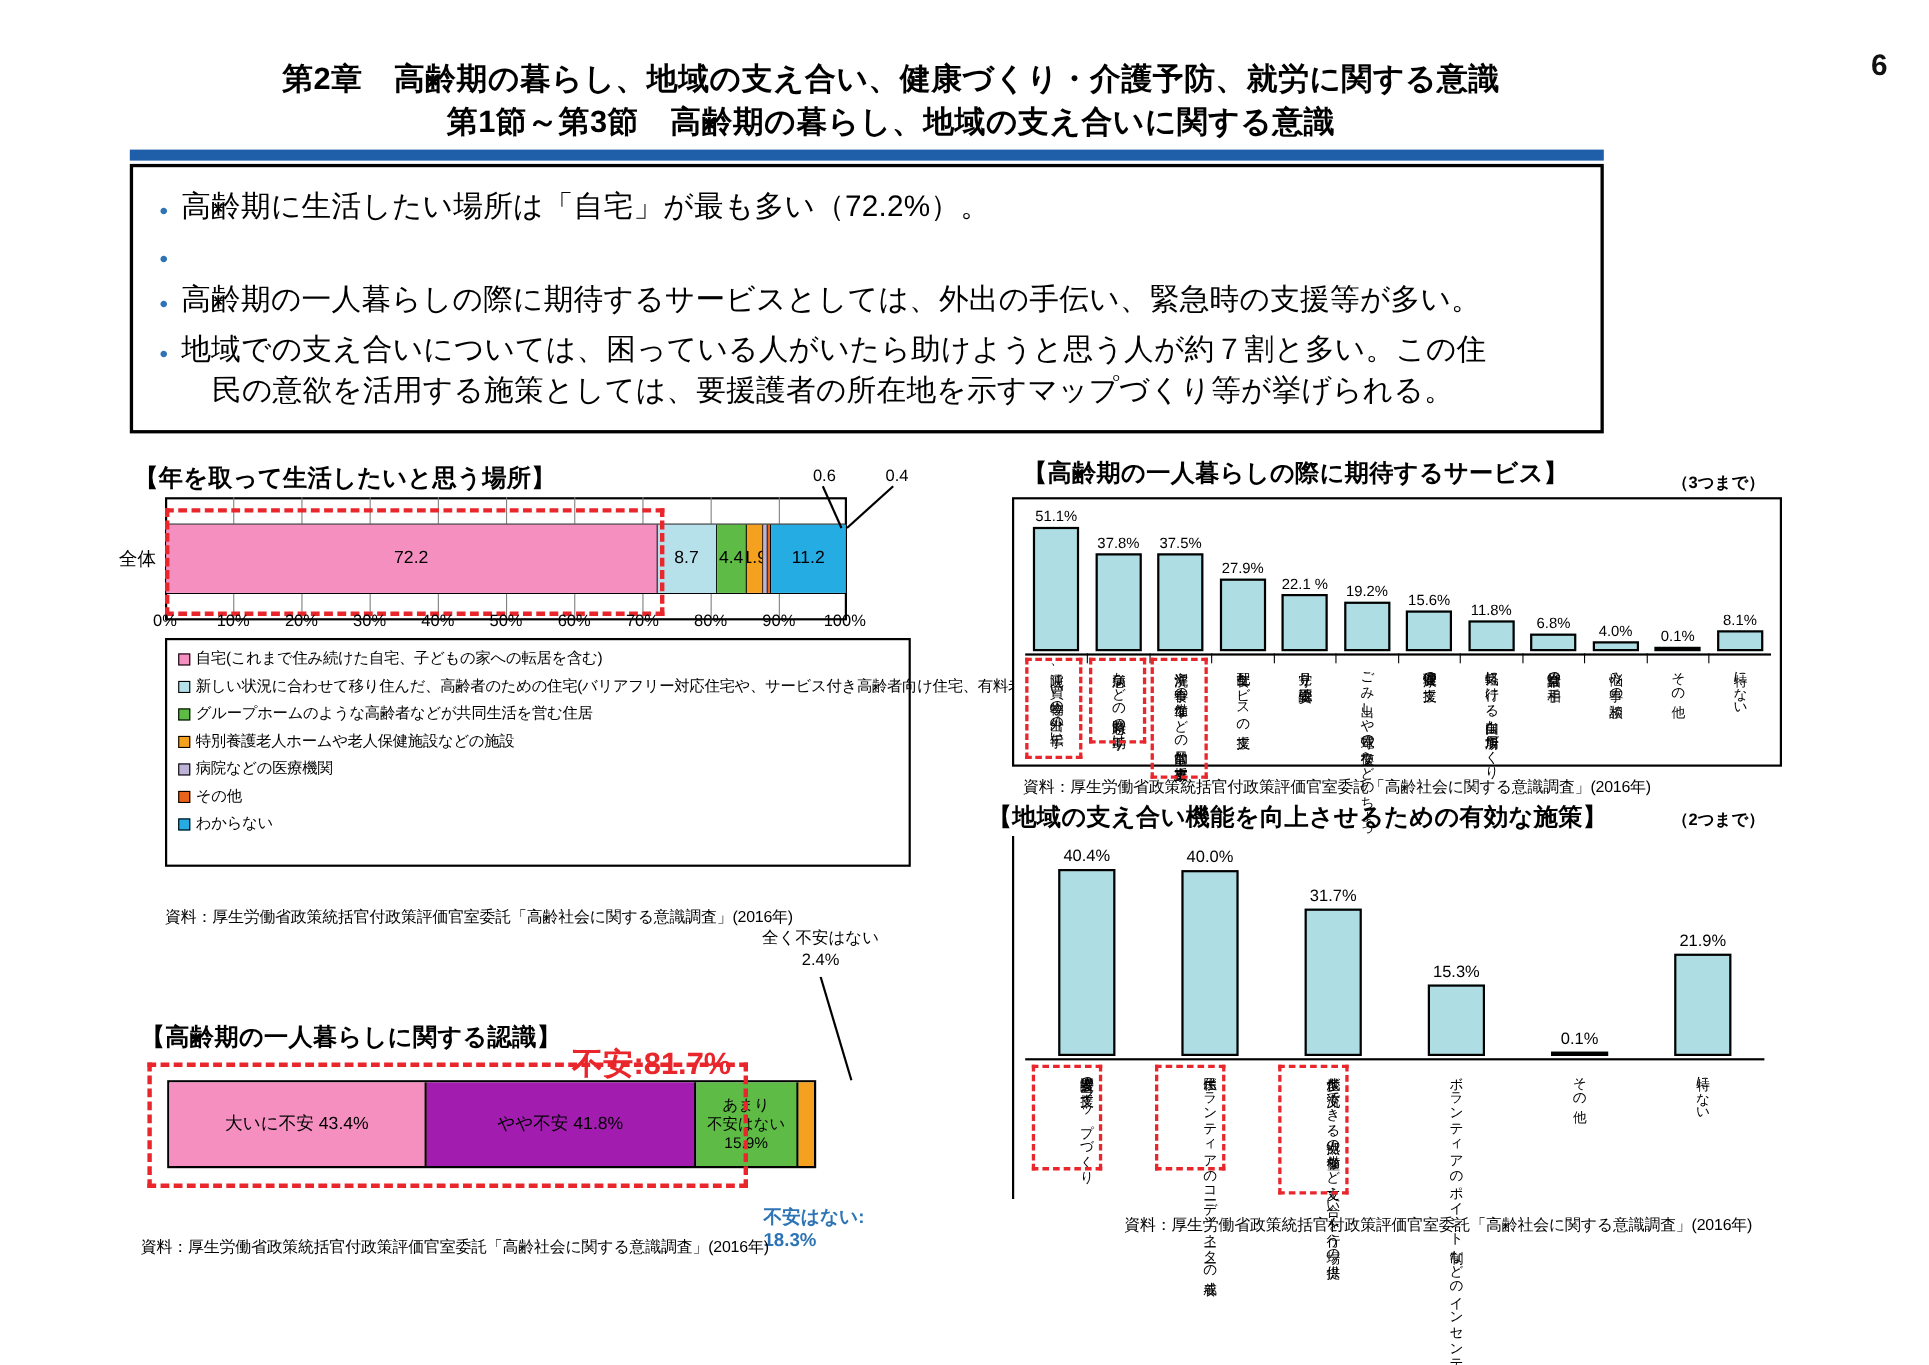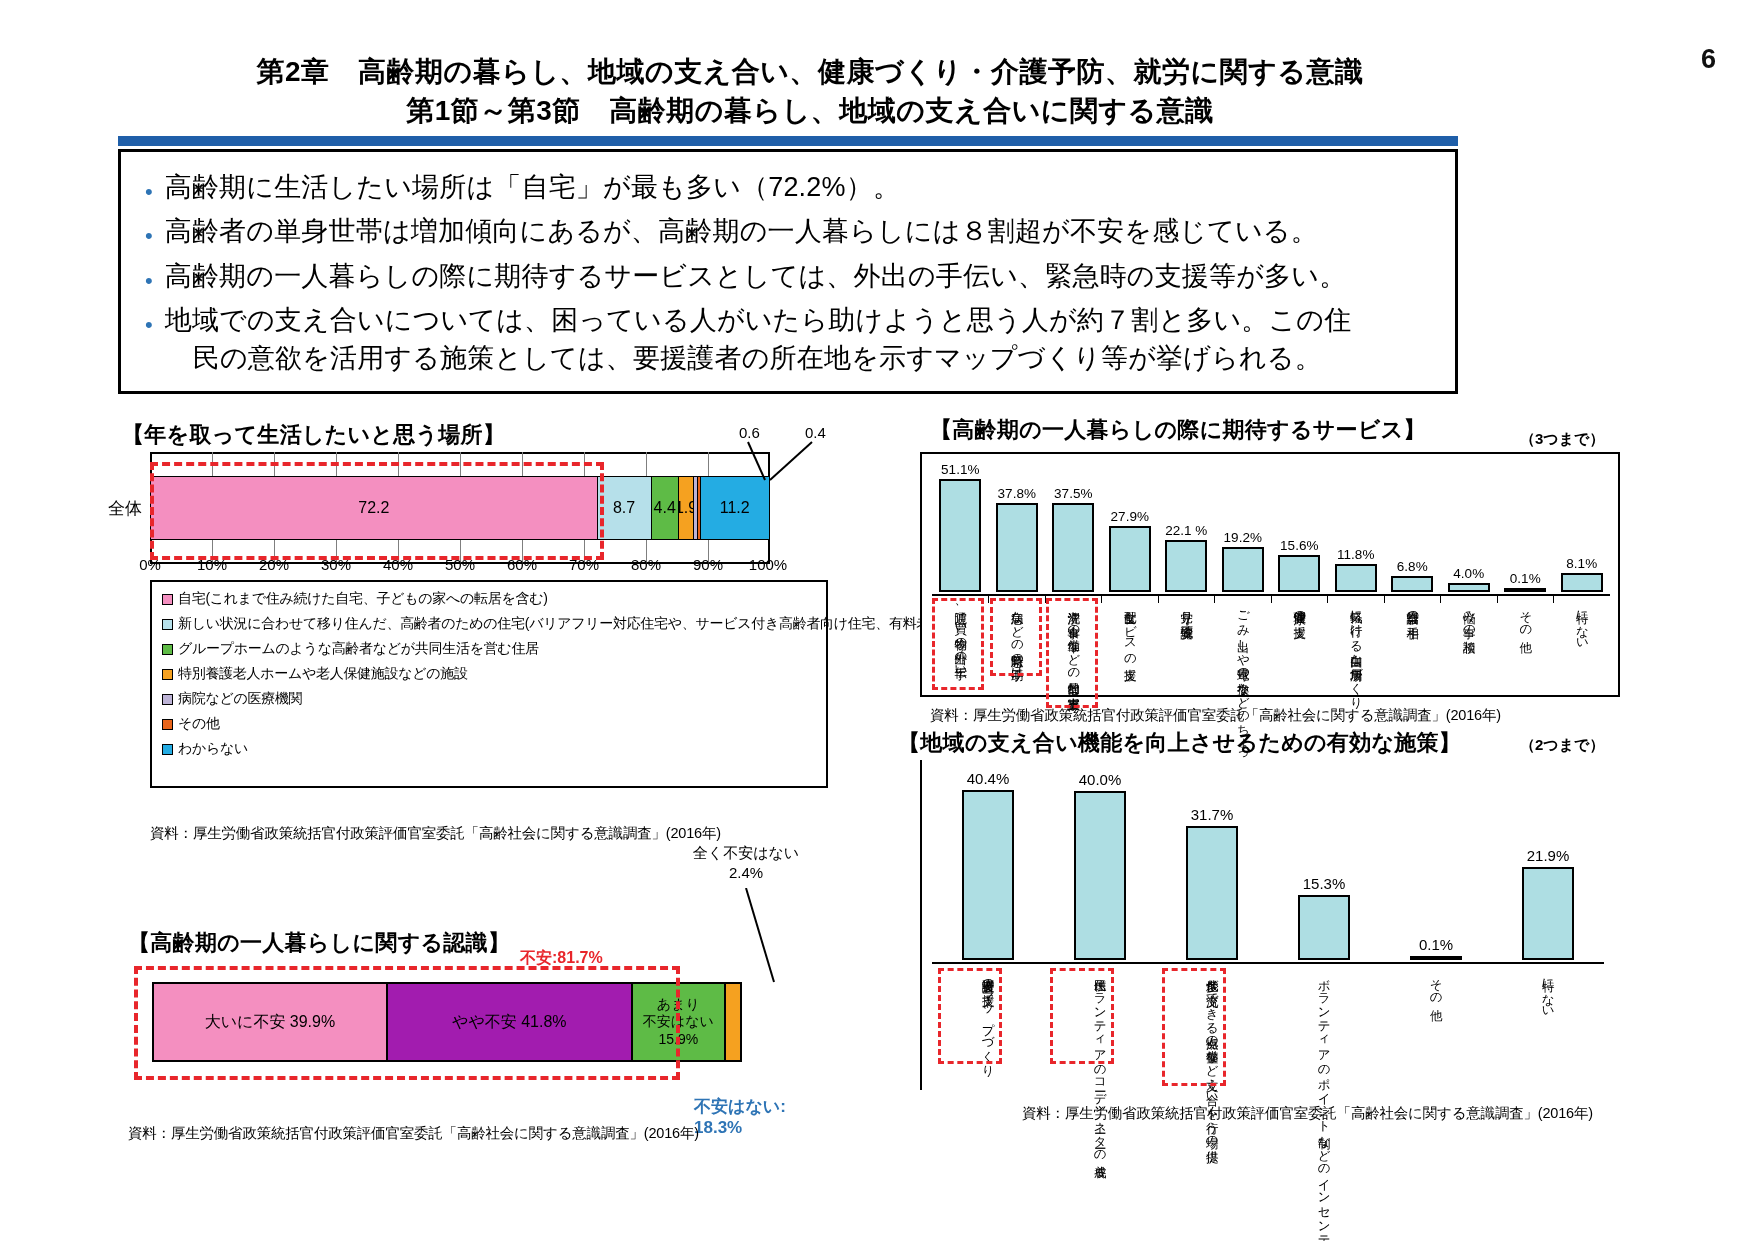--- a/index.html
+++ b/index.html
@@ -89,21 +89,21 @@
   .ax-band {
     position:absolute; left:152px; top:982px; width:590px; height:80px;
     display:flex; border:2px solid #000;
   }
   .ax-seg {
     display:flex; flex-direction:column; align-items:center; justify-content:center;
     font-size:16px; border-right:2px solid #000; text-align:center; line-height:1.22;
   }
   .ax-seg:last-child { border-right:none; }
   .lbl-anxiety {
-    position:absolute; left:520px; top:948px; font-size:16px; font-weight:bold; color:#E8262B;
+    position:absolute; left:520px; top:948px; font-size:28px; font-weight:bold; color:#E8262B;
   }
   .lbl-none {
     position:absolute; left:686px; top:843px; width:120px; text-align:center;
     font-size:15px; line-height:1.3;
   }
   .lbl-noanx {
     position:absolute; left:694px; top:1096px; width:110px; text-align:left;
     font-size:17px; font-weight:bold; color:#2E74B5; line-height:1.25;
   }
   #anx-src { position:absolute; left:128px; top:1124px; }
@@ -175,21 +175,20 @@
 
 <div class="summary-wrap">
   <div class="summary-topbar"></div>
   <div class="summary-box">
     <div class="bullet-row">
       <span class="bullet-dot">•</span>
       <span class="bullet-text"><span>高齢期に生活したい場所は「自宅」が最も多い（72.2%）。</span></span>
     </div>
     <div class="bullet-row">
       <span class="bullet-dot">•</span>
-      <span class="bullet-text"><span>高齢者の単身世帯は増加傾向にあるが、高齢期の一人暮らしには８割超が不安を感じている。</span></span>
     </div>
     <div class="bullet-row">
       <span class="bullet-dot">•</span>
       <span class="bullet-text"><span>高齢期の一人暮らしの際に期待するサービスとしては、外出の手伝い、緊急時の支援等が多い。</span></span>
     </div>
     <div class="bullet-row">
       <span class="bullet-dot">•</span>
       <span class="bullet-text">
         <span>地域での支え合いについては、困っている人がいたら助けようと思う人が約７割と多い。この住</span>
         <span class="ind" style="margin-left:28px">民の意欲を活用する施策としては、要援護者の所在地を示すマップづくり等が挙げられる。</span>
@@ -313,21 +312,21 @@
   <div class="lbl-none">
     <div>全く不安はない</div>
     <div>2.4%</div>
   </div>
   <svg style="position:absolute;left:716px;top:888px;width:70px;height:96px;">
     <line x1="30" y1="0" x2="58" y2="94" stroke="#000" stroke-width="2"></line>
   </svg>
 
   <div class="ax-band">
     <div class="ax-seg" style="width:39.9%;background:#F48FC0;">
-      <span>大いに不安  39.9%</span>
+      <span>大いに不安  43.4%</span>
     </div>
     <div class="ax-seg" style="width:41.8%;background:#a21caf;">
       <span>やや不安  41.8%</span>
     </div>
     <div class="ax-seg" style="width:15.9%;background:#5EBB46;font-size:14px;">
       <span>あまり</span>
       <span>不安はない</span>
       <span>15.9%</span>
     </div>
     <div class="ax-seg" style="width:2.4%;background:#F5A120;"></div>

